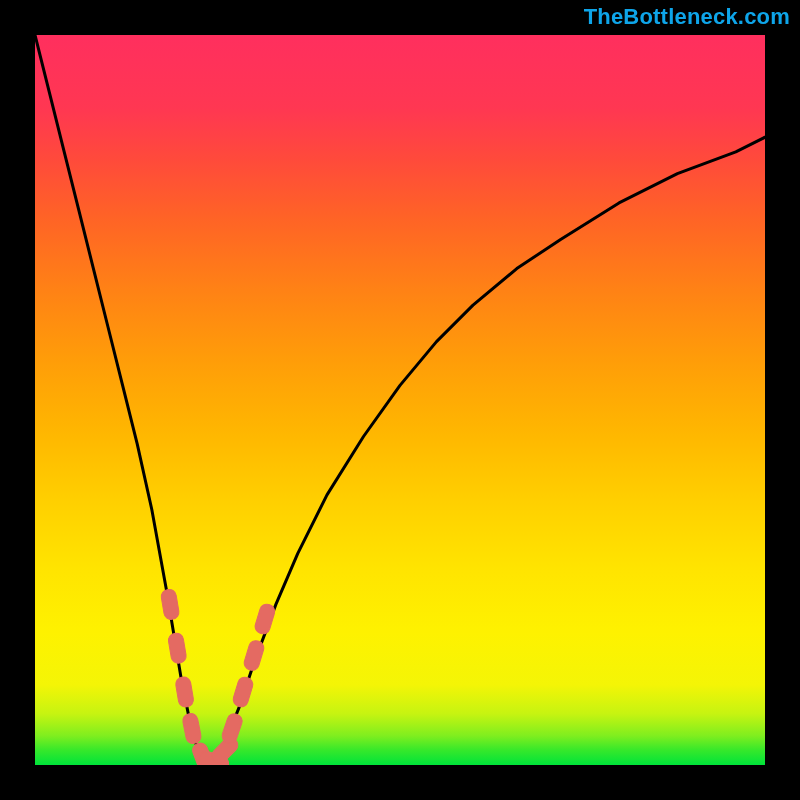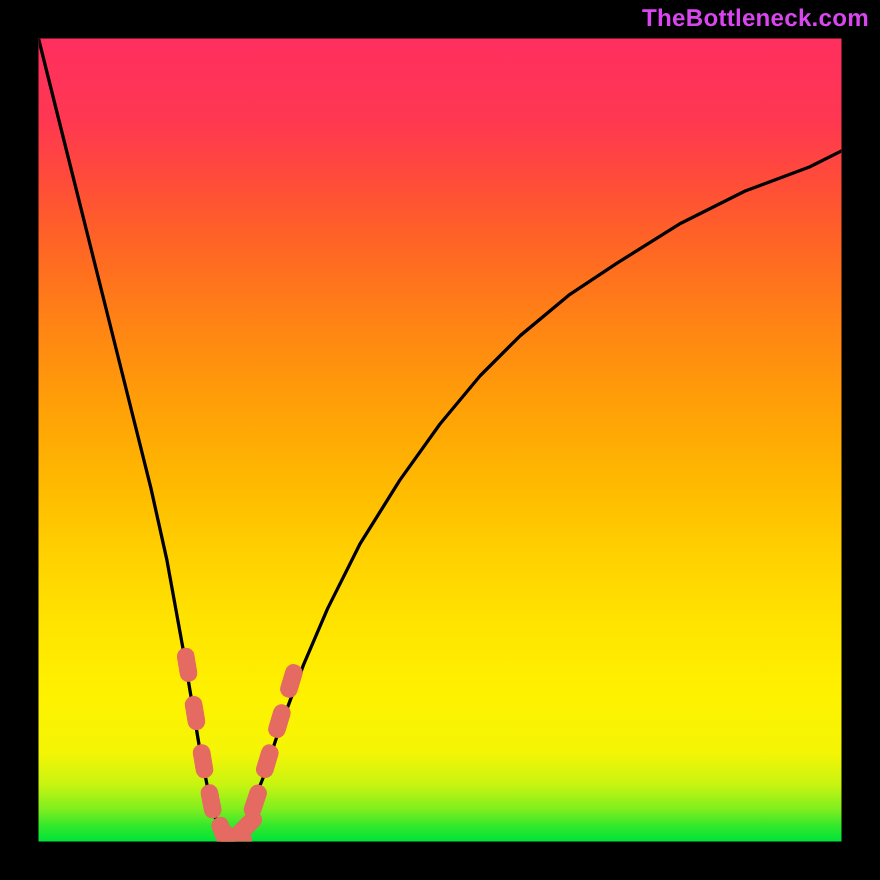--- a/index.html
+++ b/index.html
@@ -48,21 +48,21 @@
     position: absolute;
     left: 0;
     top: 0;
   }
   .watermark {
     position: absolute;
     top: 4px;
     right: 10px;
     font-size: 22px;
     font-weight: 600;
-    color: #d946ef;
+    color: #0ea5e9;
     letter-spacing: 0.2px;
     user-select: none;
   }
 </style>
 </head>
 <body>
 
 <div class="frame">
   <div class="watermark">TheBottleneck.com</div>
 

